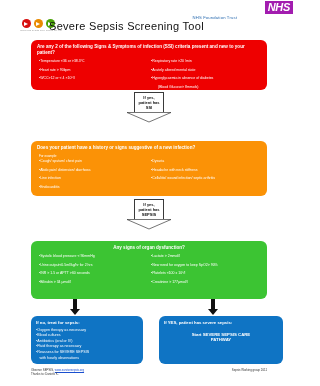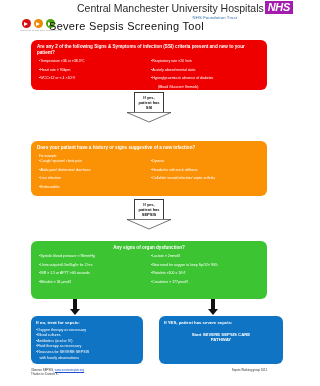--- a/index.html
+++ b/index.html
@@ -158,21 +158,20 @@
 
 <div class="page">
 
   <div class="header">
     <div class="logo">
       <span class="dot red"></span>
       <span class="dot amber"></span>
       <span class="dot green"></span>
     </div>
     <div class="logo-caption">improving health care  caring for you</div>
-    <div class="trust-name">Central Manchester University Hospitals</div>
     <div class="trust-sub">NHS Foundation Trust</div>
     <div class="nhs-badge">NHS</div>
     <div class="tool-title">Severe Sepsis Screening Tool</div>
   </div>
 
   <div class="panel panel-ssi">
     <div class="q">Are any 2 of the following Signs &amp; Symptoms of infection (SSI) criteria present and new to your patient?</div>
     <div class="cols">
       <div class="col">
         <div class="bullet">•<span>Temperature &lt;36 or &gt;38.3°C</span></div>

